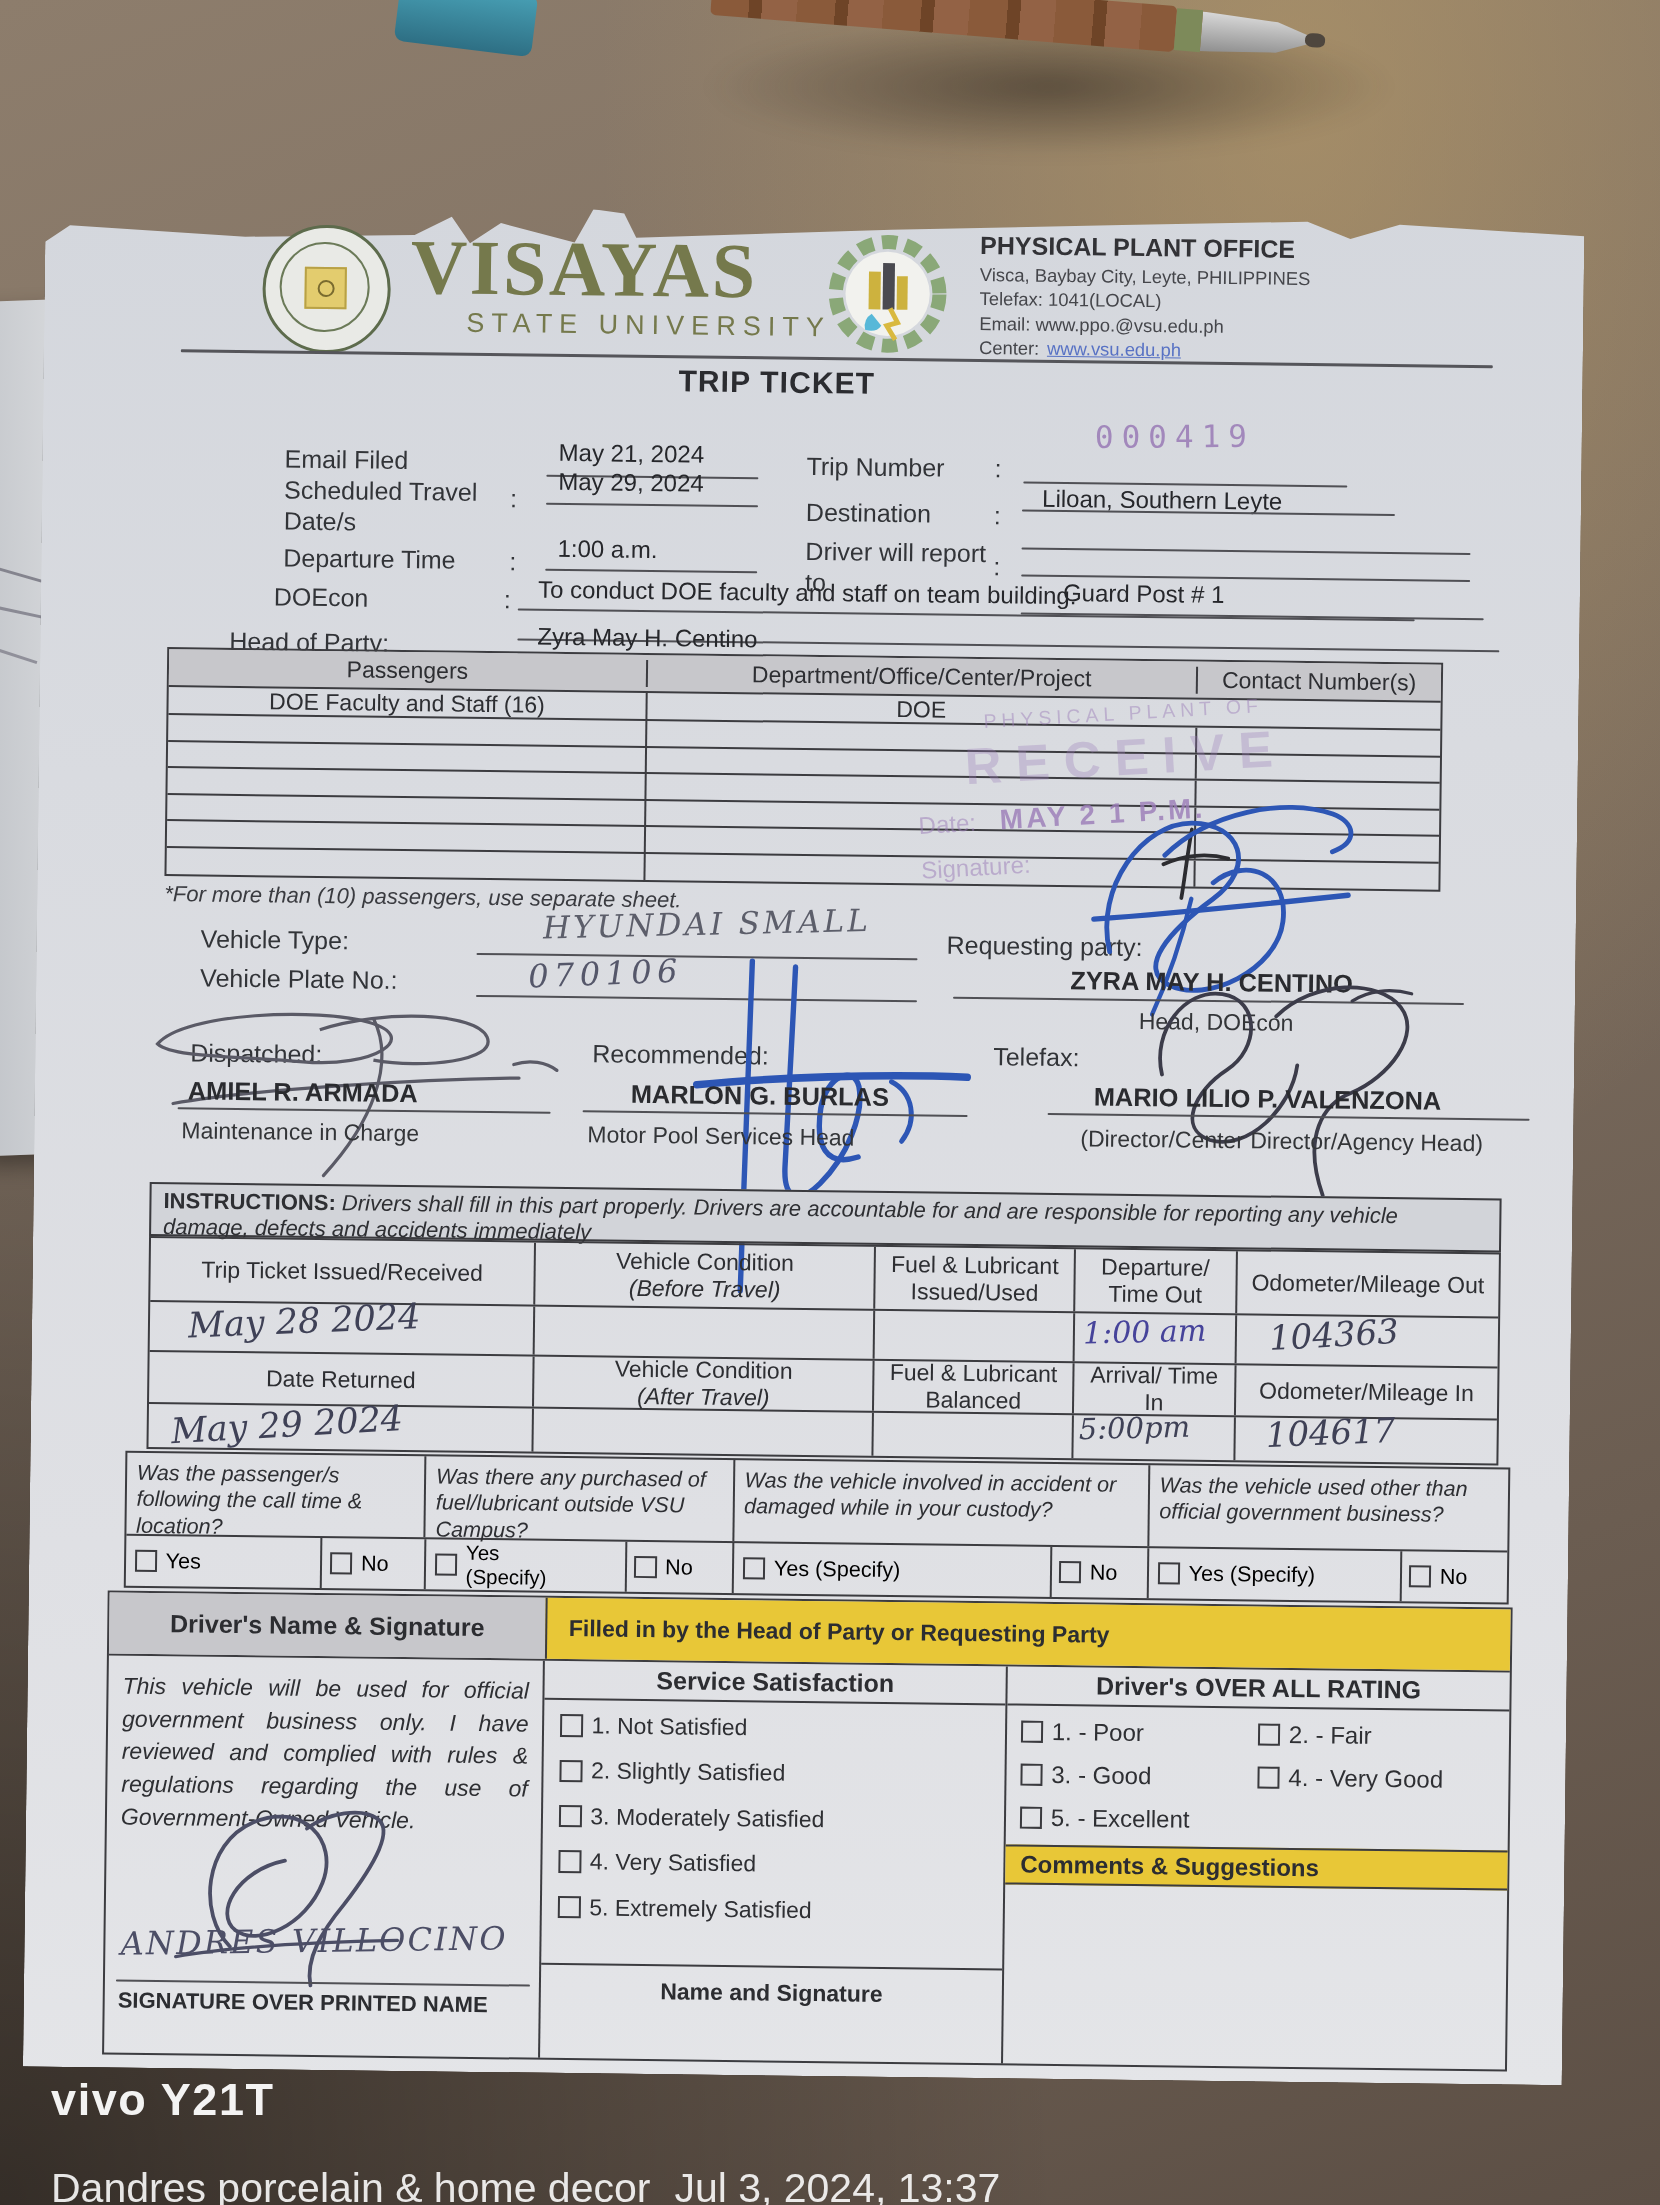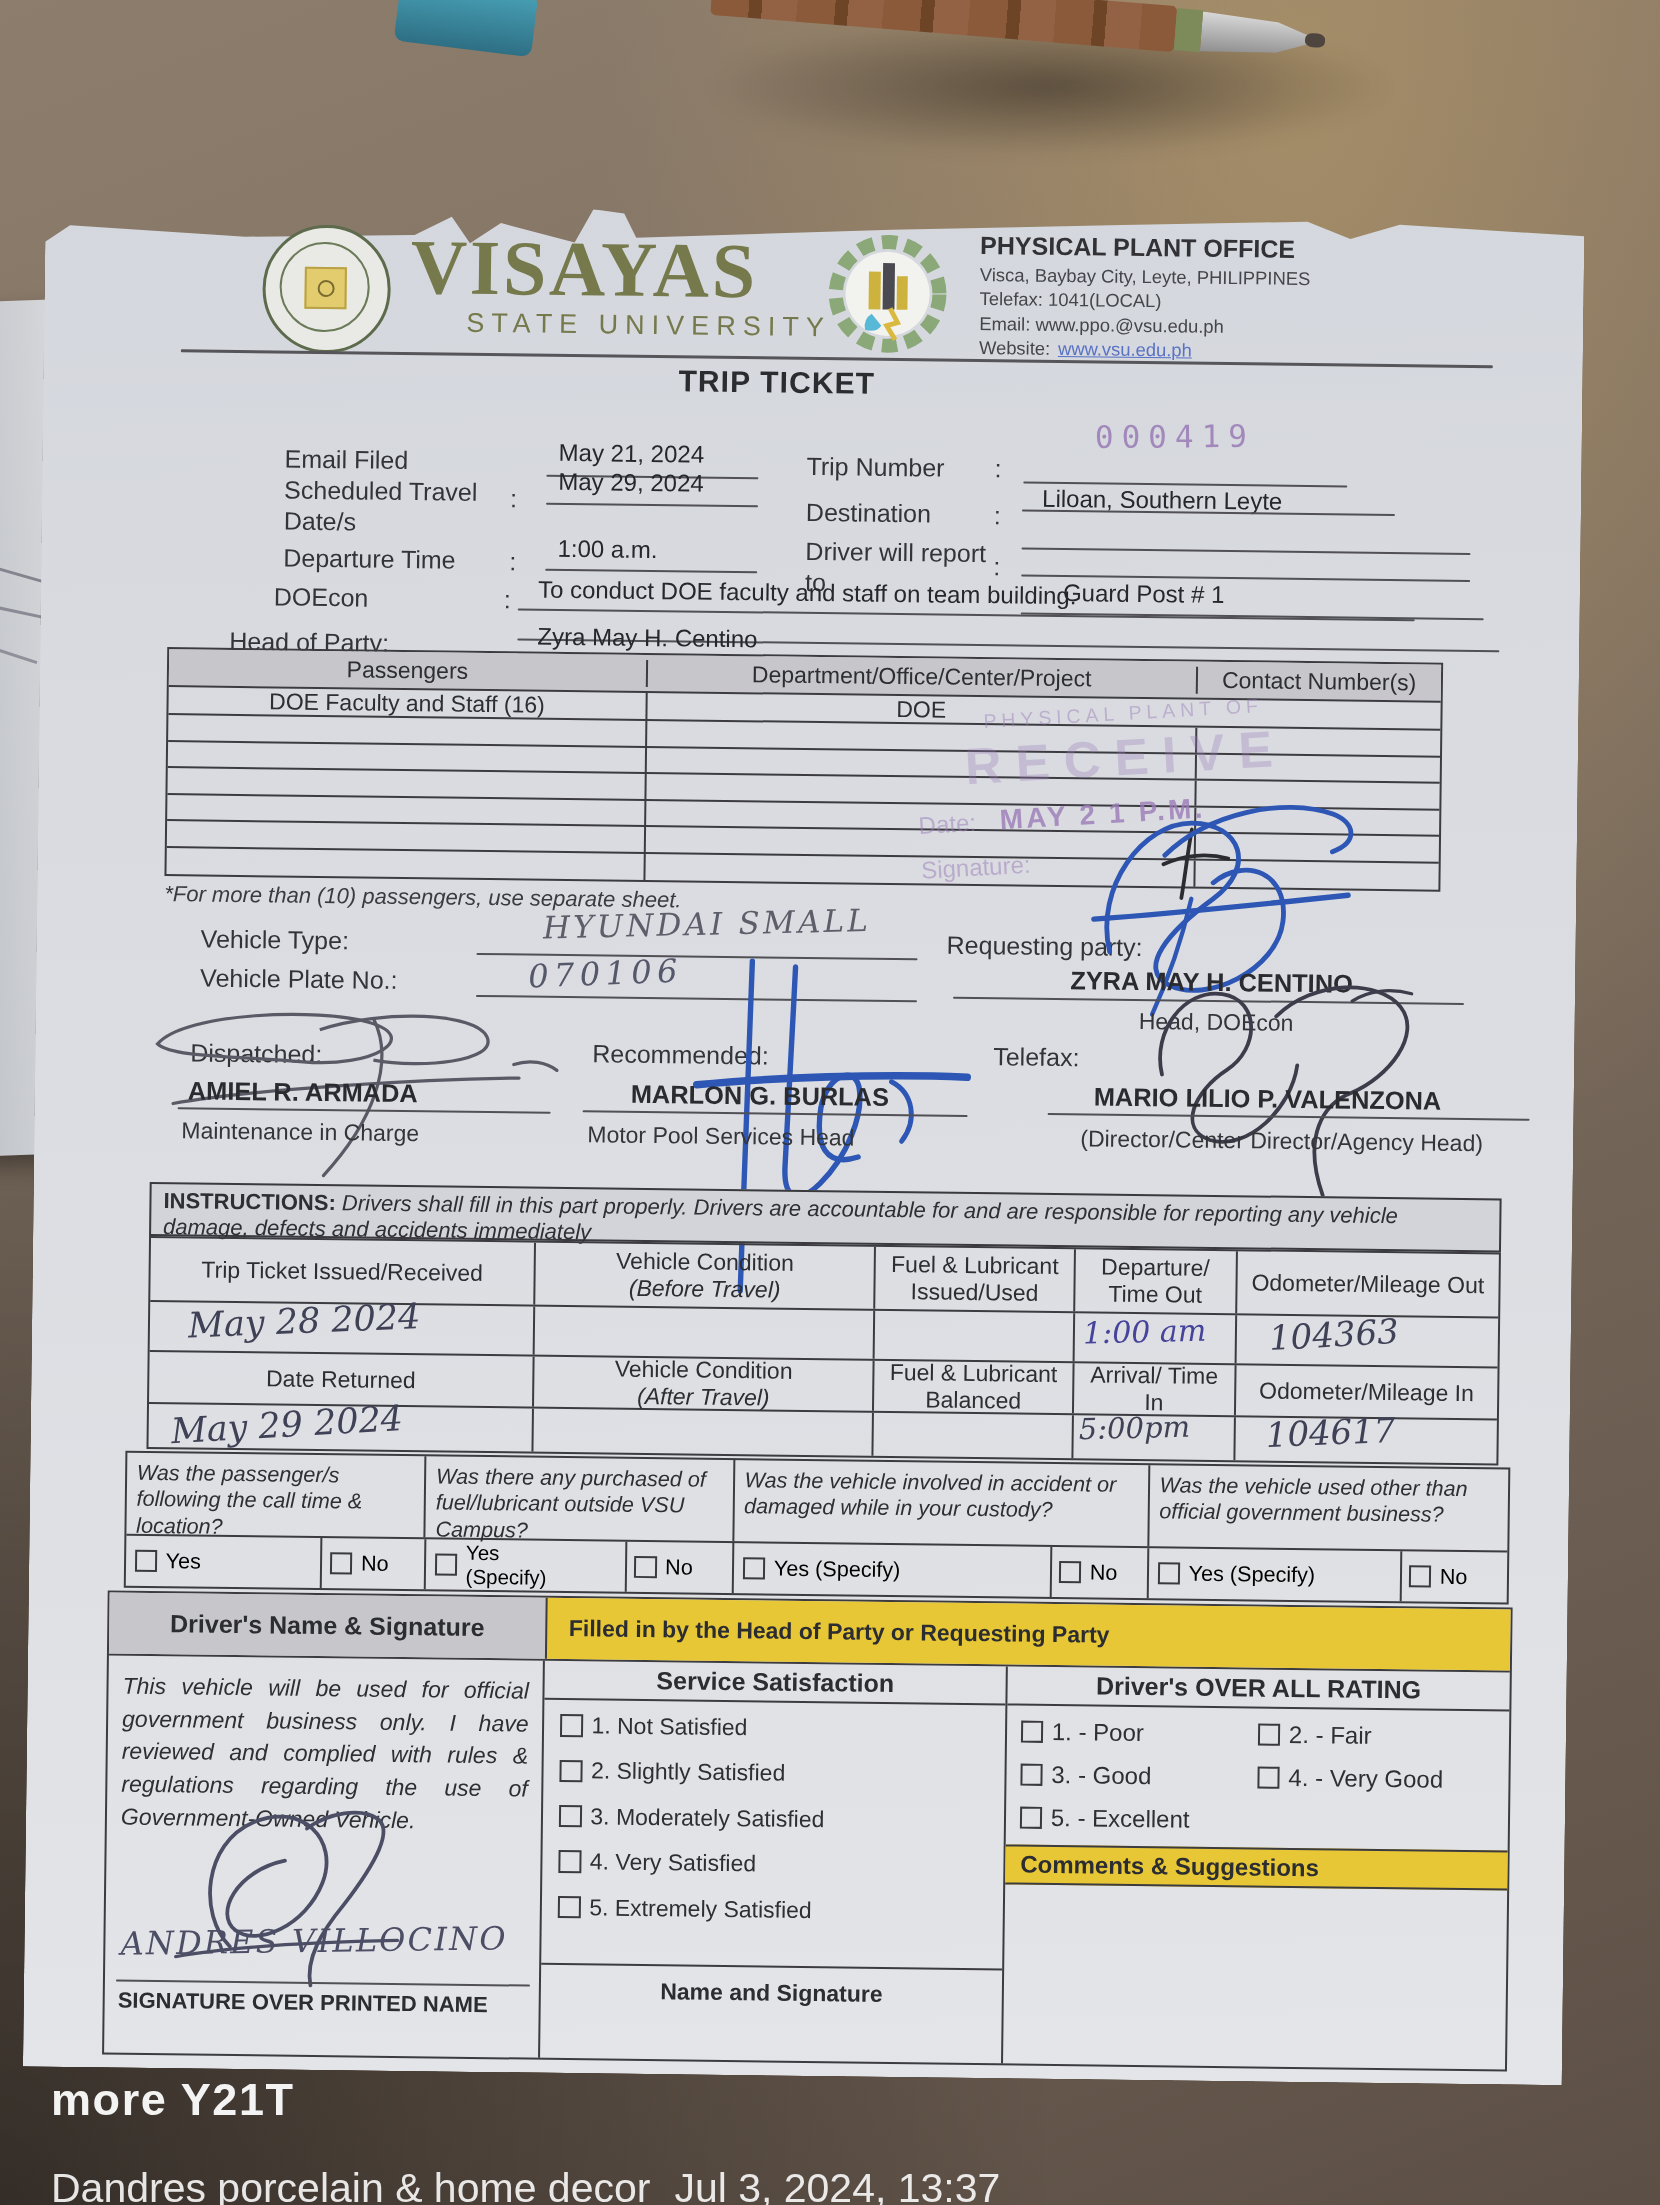--- a/index.html
+++ b/index.html
@@ -75,21 +75,21 @@
         <path d="M84 150 q-16 10 -12 30 q20 6 30 -8 z" fill="#58b8d8"></path>
         <path d="M118 140 l14 26 l-20 6 l16 26" stroke="#d9b93f" stroke-width="9" fill="none"></path>
       </svg>
     </div>
     <div class="abs" style="left:970px;top:229px;width:389px;">
       <div style="font-size:25px;font-weight:bold;color:#323236;">PHYSICAL PLANT OFFICE</div>
       <div style="font-size:18.4px;color:#45464b;margin-top:4.3px;">Visca, Baybay City, Leyte, PHILIPPINES</div>
       <div style="font-size:18.4px;color:#45464b;margin-top:2.2px;">Telefax: 1041(LOCAL)</div>
       <div style="font-size:18.4px;color:#45464b;margin-top:2.2px;">Email: www.ppo.@vsu.edu.ph</div>
       <div style="margin-top:2.2px;">
-        <span style="font-size:18.4px;color:#45464b;">Website:</span>
+        <span style="font-size:18.4px;color:#45464b;">Center:</span>
         <span style="font-size:18.4px;color:#5872c4;text-decoration:underline;margin-left:5.4px;">www.vsu.edu.ph</span>
       </div>
     </div>
     <div class="ln" style="left:172px;top:357px;width:1312px;height:2.7px;background:#55555a;"></div>
     <div class="abs" style="left:670px;top:366px;font-size:30px;font-weight:bold;letter-spacing:1.1px;color:#2b2c30;">TRIP TICKET</div>
 
     <div class="abs stamp-purple" style="left:1087px;top:414px;font-family:'DejaVu Sans Mono',monospace;font-size:31px;letter-spacing:8px;opacity:.85;transform:rotate(-1.2deg);">000419</div>
 
     <div class="abs lbl" style="left:277px;top:450px;">Email Filed</div>
     <div class="abs val" style="left:551px;top:442px;">May 21, 2024</div>
@@ -418,20 +418,20 @@
                 </div>
             </div>
           </div>
           <div class="yellow" style="height:36px;border-top:2.2px solid #3c3c40;border-bottom:2.2px solid #3c3c40;display:flex;align-items:center;font-weight:bold;font-size:24px;color:#2c2d31;padding-left:15px;">Comments &amp; Suggestions</div>
           <div style="flex:1;"></div>
         </div>
       </div>
     </div>
   </div>
 
-  <div class="abs wm1" style="left:51px;top:2074px;">more Y21T</div>
+  <div class="abs wm1" style="left:51px;top:2074px;">vivo Y21T</div>
   <div class="abs" style="left:51px;top:2165px;">
     <span class="wm2">Dandres porcelain &amp; home decor</span>
     <span class="wm2" style="margin-left:21.6px;">Jul 3, 2024, 13:37</span>
   </div>
 
 </div>
 
 
 </body></html>

